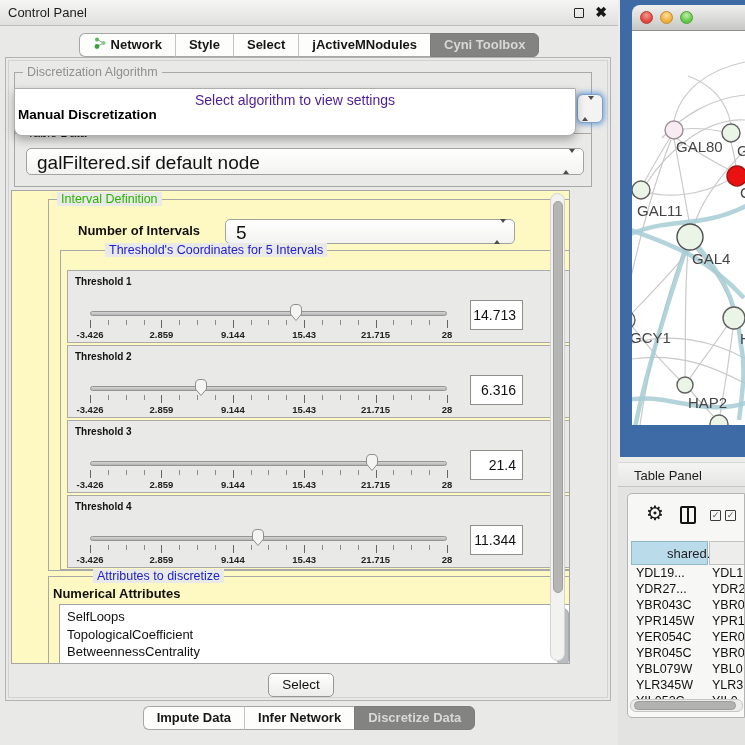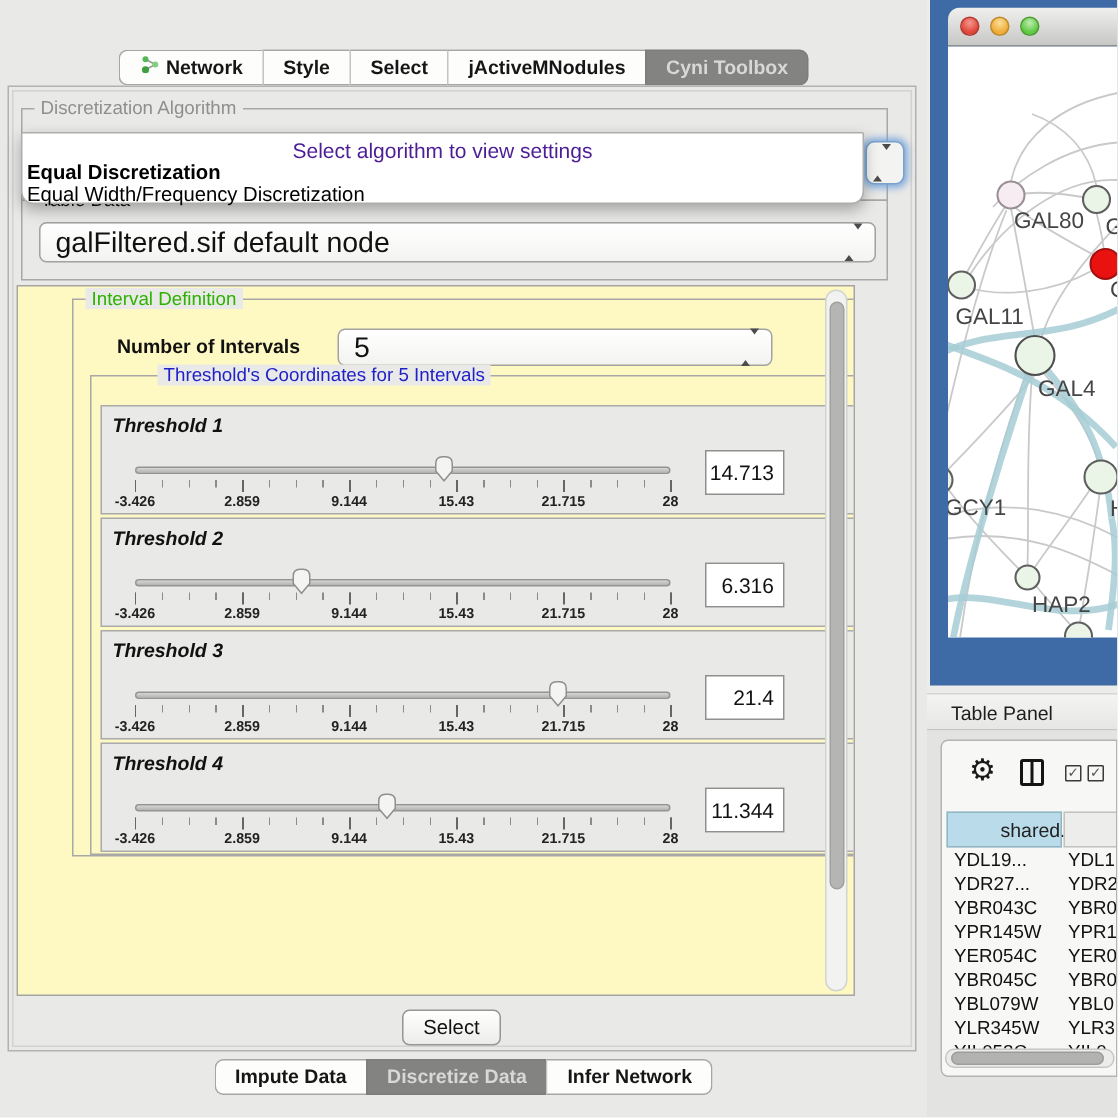--- a/index.html
+++ b/index.html
@@ -55,21 +55,21 @@
   
   .viewport{position:absolute;left:5px;top:132px;width:559px;height:474px;border:1px solid #a5a5a3;
     background:#fef9c3;overflow:hidden;}
   .vscroll{position:absolute;right:4px;top:2px;bottom:2px;width:15px;background:#f2f2f0;
     border:1px solid #d3d3d1;border-radius:8px;}
   .vscroll-thumb{position:absolute;left:1.5px;top:7px;width:10px;height:392px;background:#b5b5b3;
     border:1px solid #a0a09e;border-radius:6px;}
 
   
   .th-panel{position:absolute;left:6px;width:503px;height:73px;border:1px solid #aaaaa8;background:#e9e9e7;}
-  .th-label{position:absolute;left:7px;top:5px;font-size:13px;font-weight:bold;color:#111;font-style:italic;}
+  .th-label{position:absolute;left:7px;top:5px;font-size:10px;font-weight:bold;color:#111;}
   .slider-zone{position:absolute;left:22px;top:28px;width:357px;height:42px;}
   .track{position:absolute;left:0;top:12px;width:357px;height:5px;background:linear-gradient(#d6d6d6,#b4b4b4);
     border:1px solid #949492;border-radius:3px;}
   .thumb{position:absolute;top:4px;margin-left:-7px;}
   .ticks-minor{position:absolute;left:0;top:21px;width:358px;height:5px;
     background:repeating-linear-gradient(to right,#8b8b8b 0 1px,transparent 1px 17.85px);}
   .ticks-major{position:absolute;left:0;top:21px;width:358px;height:8px;
     background:repeating-linear-gradient(to right,#666664 0 1px,transparent 1px 71.4px);}
   .tick-labels{position:absolute;left:0;top:30px;width:357px;height:12px;}
   .tick-lab{position:absolute;transform:translateX(-50%);font-size:9.5px;font-weight:bold;color:#222;}
@@ -123,20 +123,25 @@
   .hscroll-thumb{position:absolute;left:3px;top:1px;width:102px;height:9px;background:#b2b2b0;
     border:1px solid #9c9c9a;border-radius:5px;}
 </style>
 </head>
 <body>
 
 <div id="screen">
 
   <div class="control-panel">
 
+    <div class="cp-titlebar">
+      <span class="cp-title">Control Panel</span>
+      <span class="float-icon"></span>
+      <span class="close-icon">✖</span>
+    </div>
 
     <div class="top-tabs">
 
         <div class="tab">
           <span class="tab-icon show">
             <svg width="13" height="13" viewBox="0 0 13 13">
               <line x1="4" y1="3.5" x2="10.5" y2="7" stroke="#9a9a9a" stroke-width="1"></line>
               <line x1="4" y1="10.5" x2="10.5" y2="7" stroke="#9a9a9a" stroke-width="1"></line>
               <circle cx="4" cy="3.5" r="2" fill="#57b657"></circle>
               <circle cx="4" cy="10.5" r="2.4" fill="#3f9f3f"></circle>
@@ -174,22 +179,21 @@
       <div class="group" style="left:8px;top:14px;width:578px;height:62px;">
         <span class="group-label gray-label">Discretization Algorithm</span>
       </div>
 
       <div class="combo-stub">
         <span class="stepper"><span class="arr-up"></span><span class="arr-down"></span></span>
       </div>
 
       <div class="algo-popup">
         <div class="popup-hint">Select algorithm to view settings</div>
-        <div class="popup-opt1">Equal Discretization</div>
-        <div class="popup-opt2">Equal Width/Frequency Discretization</div>
+        <div class="popup-opt1">Manual Discretization</div>
       </div>
 
       <div class="group" style="left:8px;top:75px;width:578px;height:54px;">
         <span class="group-label">Table Data</span>
         <div class="combo" style="left:11px;top:14px;width:558px;height:27px;">
           <span class="combo-text" style="line-height:27px;">galFiltered.sif default node</span>
           <span class="stepper"><span class="arr-up"></span><span class="arr-down"></span></span>
         </div>
       </div>
 
@@ -323,41 +327,55 @@
                       <span class="tick-lab" style="left: 100%;">28</span>
 
                   </div>
                 </div>
                 <div class="value-box">11.344</div>
               </div>
 
           </div>
         </div>
 
+        <div class="group" style="left:36px;top:385px;width:532px;height:110px;">
+          <span class="group-label blue-label">Attributes to discretize</span>
+          <span class="attr-title">Numerical Attributes</span>
+          <div class="attr-list attr-list-pad">
+
+              <div class="attr-item">SelfLoops</div>
+
+              <div class="attr-item">TopologicalCoefficient</div>
+
+              <div class="attr-item">BetweennessCentrality</div>
+
+            <div class="list-scroll"></div>
+          </div>
+        </div>
 
         <div class="vscroll">
           <div class="vscroll-thumb"></div>
         </div>
       </div>
 
       <div class="apply-btn">Select</div>
     </div>
 
     <div class="bottom-tabs">
 
         <div class="tab">
           <span>Impute Data</span>
         </div>
 
+        <div class="tab">
+          <span>Infer Network</span>
+        </div>
+
         <div class="tab sel">
           <span>Discretize Data</span>
-        </div>
-
-        <div class="tab">
-          <span>Infer Network</span>
         </div>
 
     </div>
   </div>
 
   <div class="right-region">
     <div class="blue-frame"></div>
 
     <div class="mac-titlebar">
       <span class="light light-red"></span>

